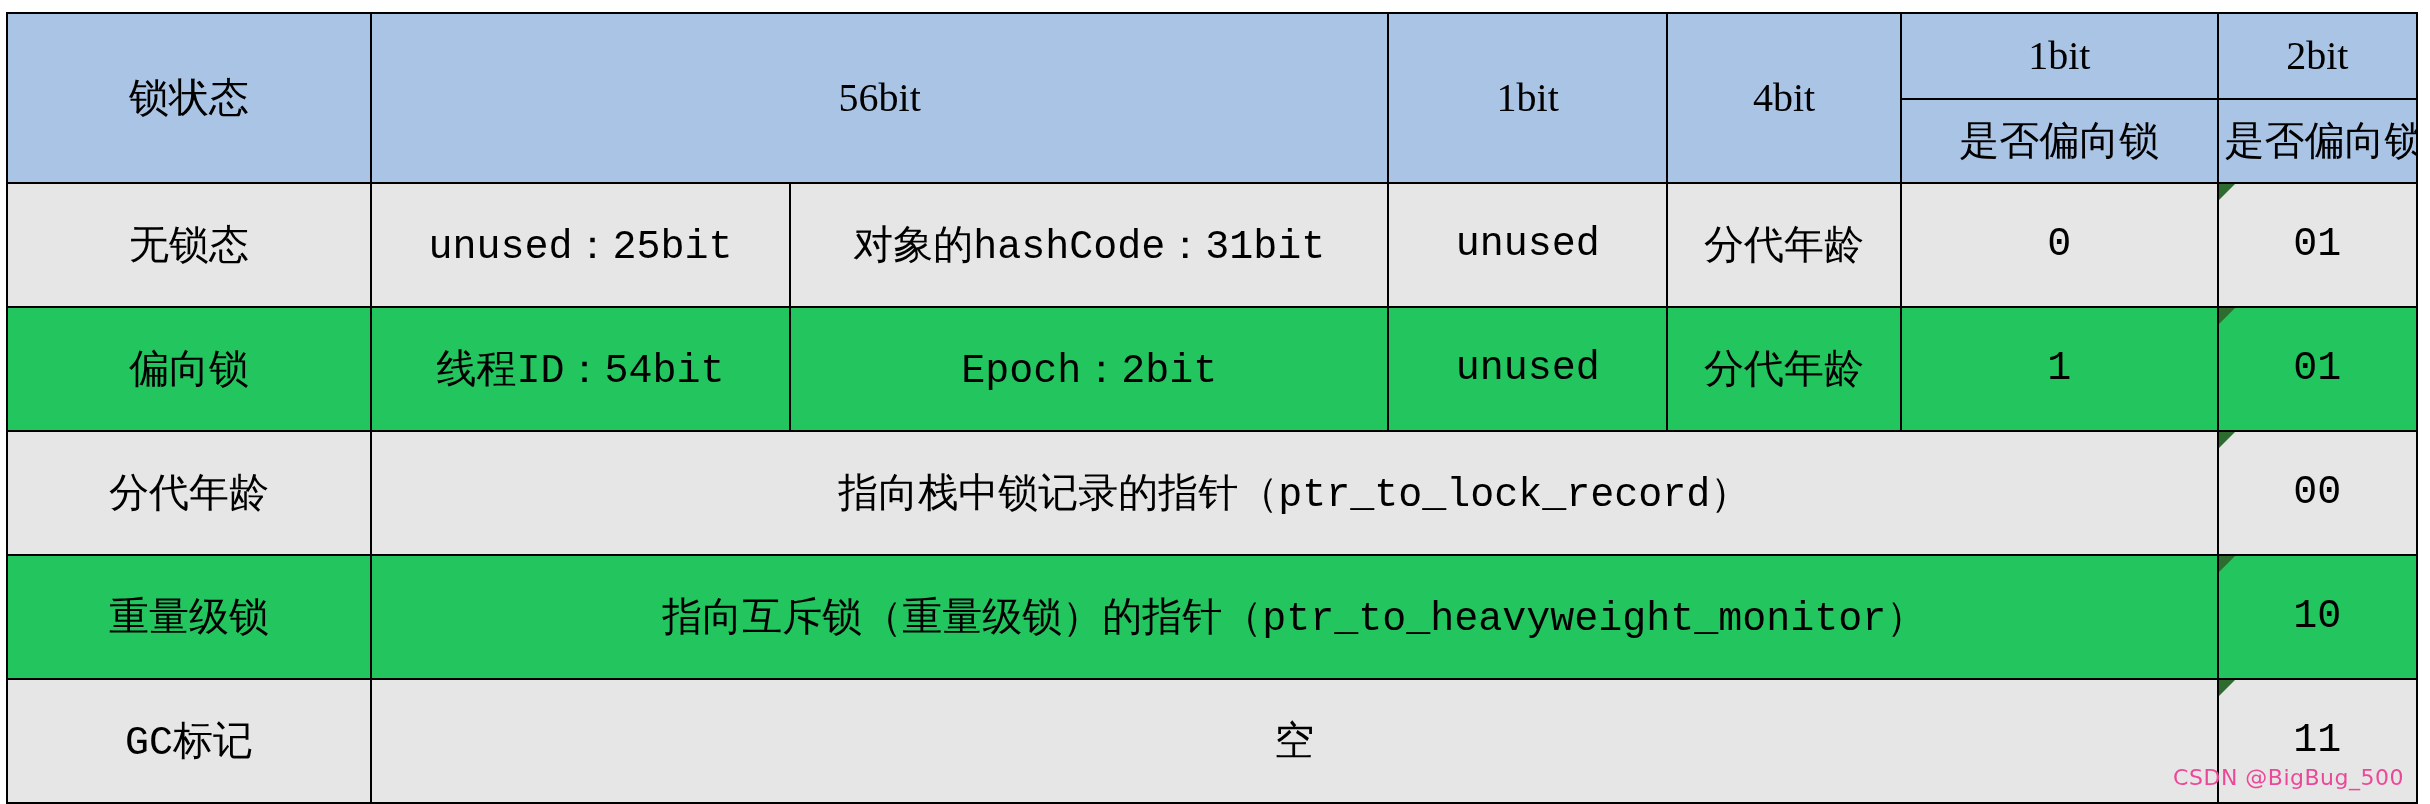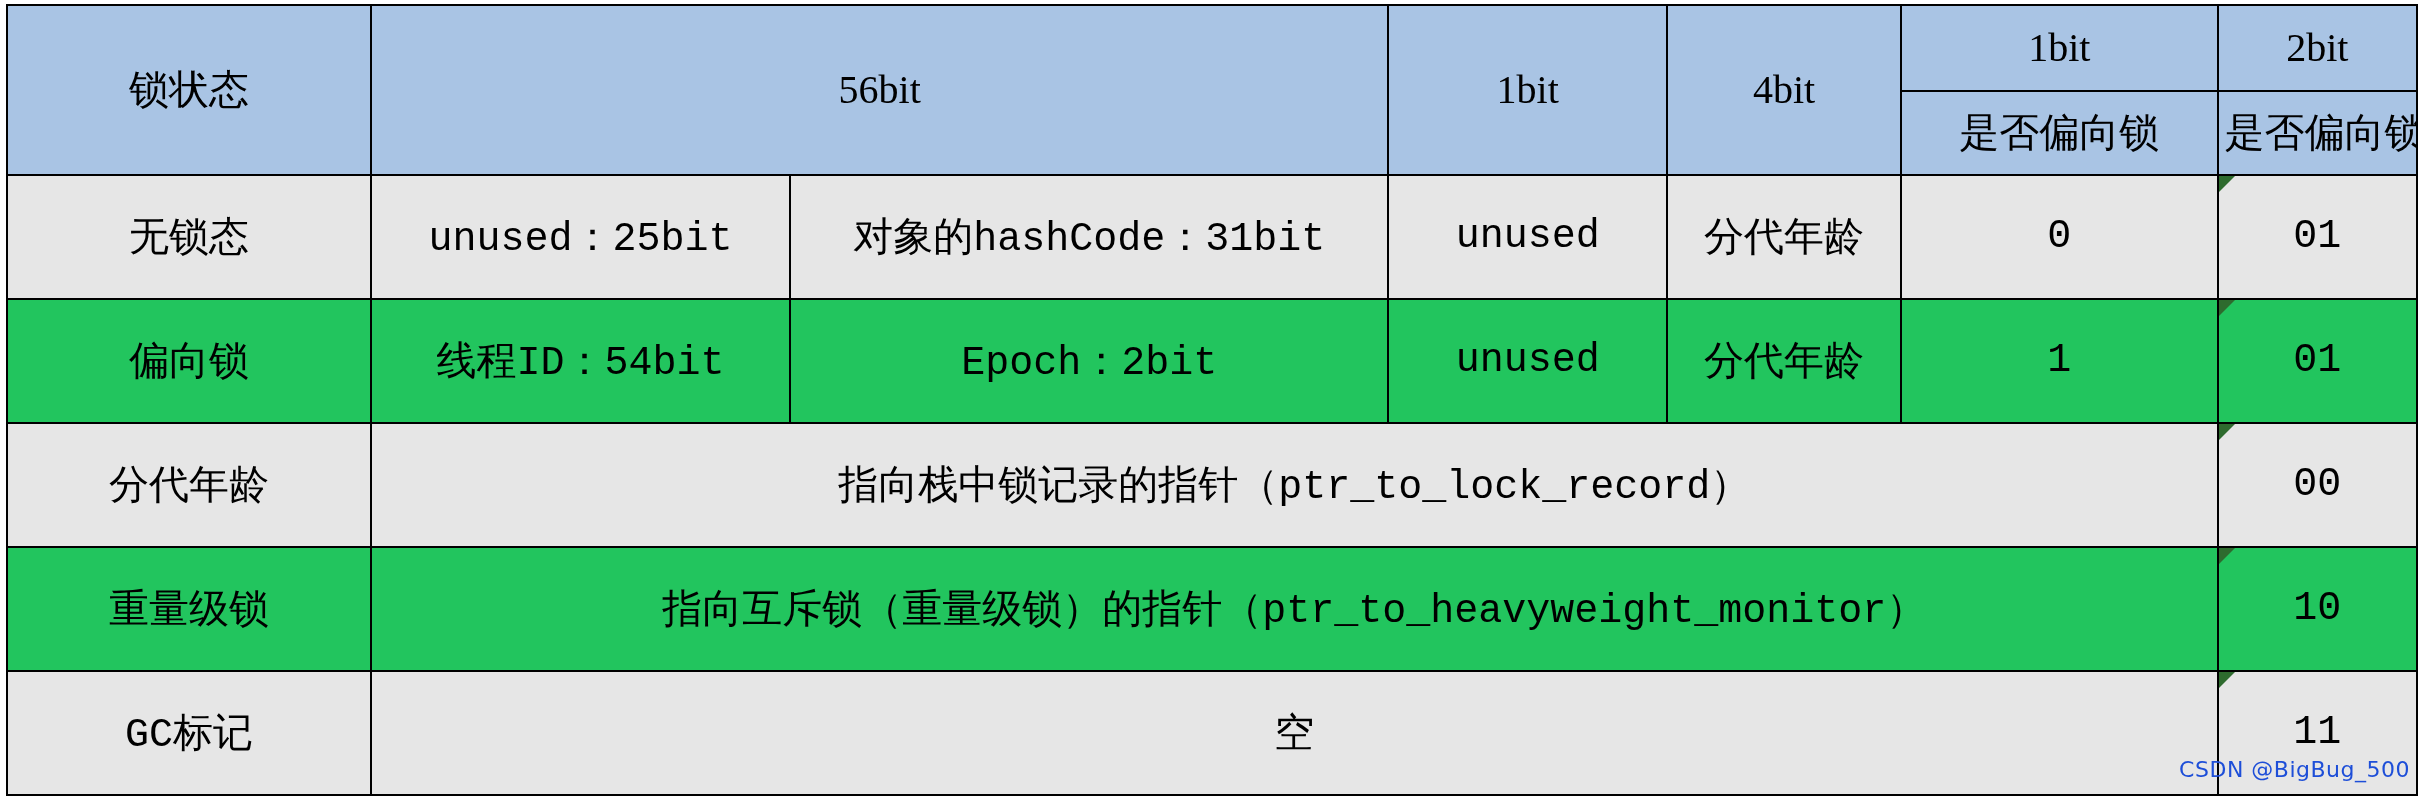--- a/index.html
+++ b/index.html
@@ -19,21 +19,21 @@
     height: 804px;
     background: #ffffff;
     box-sizing: border-box;
   }
   table.lock-table {
     border-collapse: collapse;
     table-layout: fixed;
     width: 2412px;
     height: 792px;
     margin-left: 6px;
-    margin-top: 4px;
+    margin-top: 12px;
   }
   table.lock-table td {
     border: 2px solid #000000;
     text-align: center;
     vertical-align: middle;
     font-size: 40px;
     color: #000000;
     font-family: "Liberation Serif", "DejaVu Serif", serif;
     padding: 0 6px;
     position: relative;
@@ -55,24 +55,24 @@
     left: 0;
     width: 0;
     height: 0;
     border-top: 16px solid #2e6b2e;
     border-right: 16px solid transparent;
     pointer-events: none;
   }
 
   .watermark {
     position: absolute;
-    right: 20px;
+    right: 26px;
     bottom: 26px;
     font-size: 22px;
-    color: #1d4ed8;
+    color: #ec4899;
     font-family: "DejaVu Sans", "Liberation Sans", sans-serif;
     letter-spacing: 0.5px;
     white-space: nowrap;
   }
 
   
   col.c-state   { width: 230px; }
   col.c-a       { width: 265px; }
   col.c-b       { width: 378px; }
   col.c-1bit    { width: 176px; }

